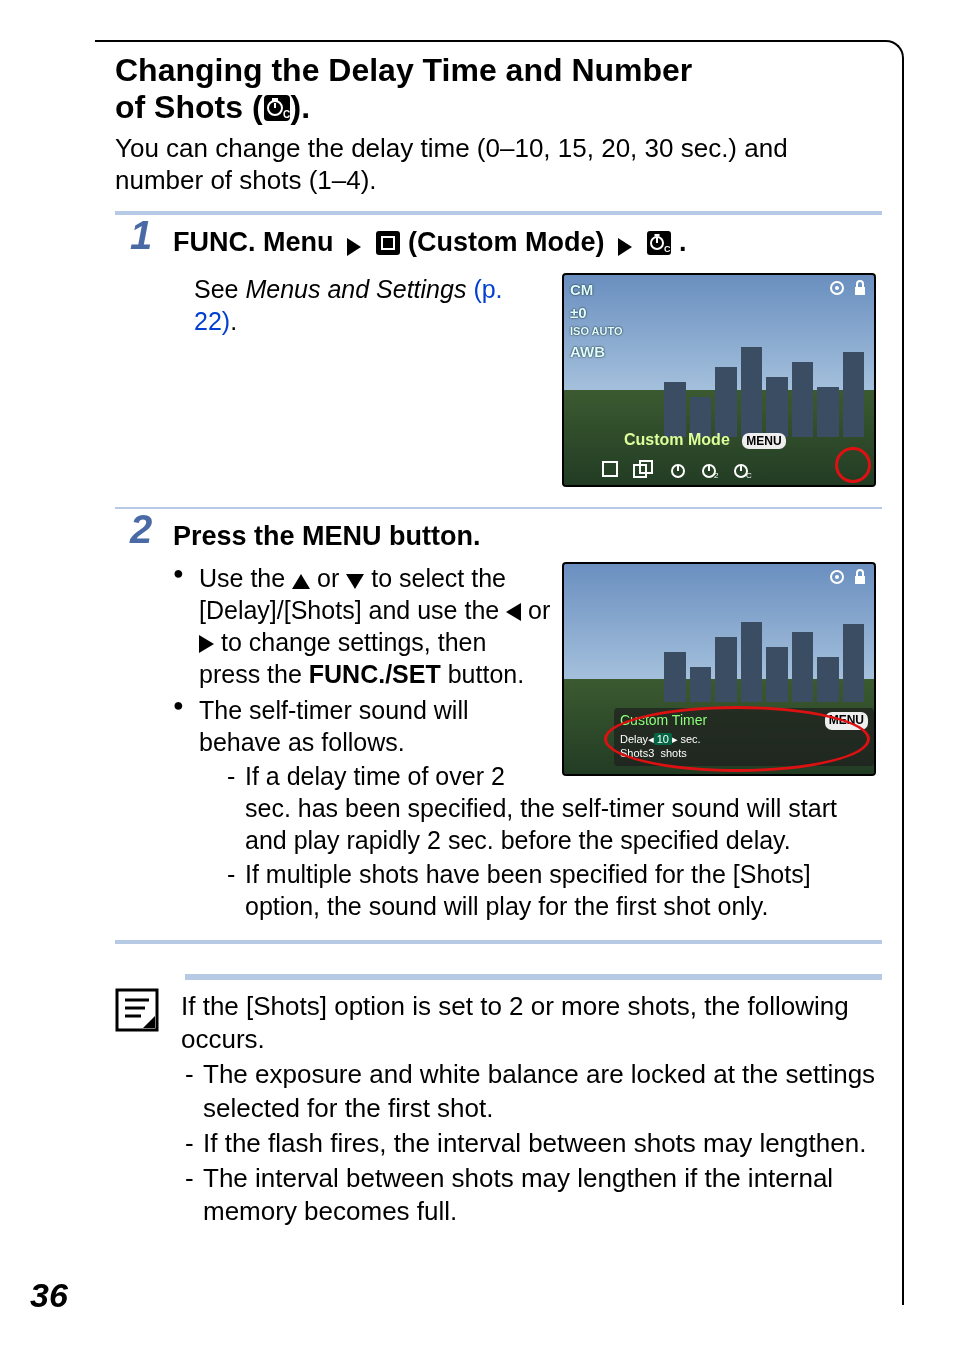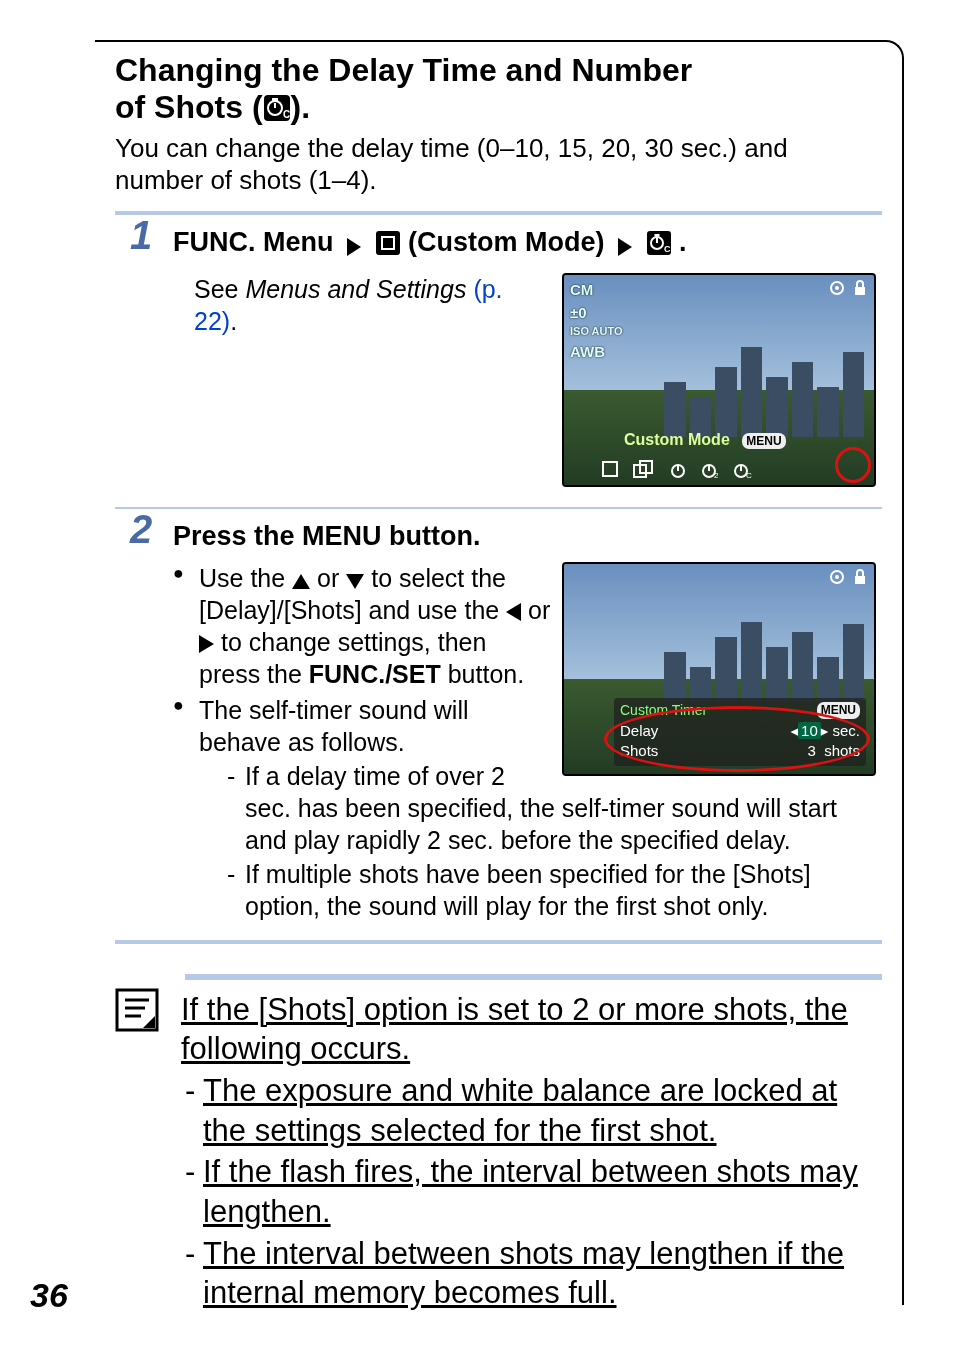--- a/index.html
+++ b/index.html
@@ -218,39 +218,38 @@
     background: #1a2a3a;
     border: 2px solid #000;
     margin: 0 0 6px 10px;
     position: relative;
     border-radius: 4px;
     overflow: hidden;
   }
   .submenu {
     position: absolute;
     left: 50px;
-    right: 8px;
+    right: 0;
     bottom: 8px;
     background: rgba(30,30,30,0.7);
     border-radius: 4px;
     padding: 4px 6px 6px 6px;
     color: #fff;
     font-size: 15px;
   }
   .submenu .title {
     color: #8cff7a;
     font-size: 14px;
     display: flex;
     justify-content: space-between;
     margin-bottom: 2px;
   }
   .submenu .row {
     display: flex;
-    justify-content: space-between;
-    font-size: 15px;
+    font-size: 11px;
   }
   .sel-box {
     background: #064;
     color: #fff;
     padding: 0 3px;
     border-radius: 2px;
   }
   .oval-callout {
     position: absolute;
     left: 40px;
@@ -269,23 +268,22 @@
   .note-flex {
     display: flex;
     gap: 16px;
   }
   .note-icon {
     flex: 0 0 50px;
     margin-top: -2px;
   }
   .note-body {
     flex: 1;
-    font-size: 31px;
+    font-size: 26px;
     line-height: 1.28;
-    text-decoration: underline;
   }
   .note-body .dash-list {
     margin-left: 4px;
   }
   .arrow {
     display: inline-block;
     width: 0; height: 0;
     vertical-align: middle;
   }
   .arrow.right {

